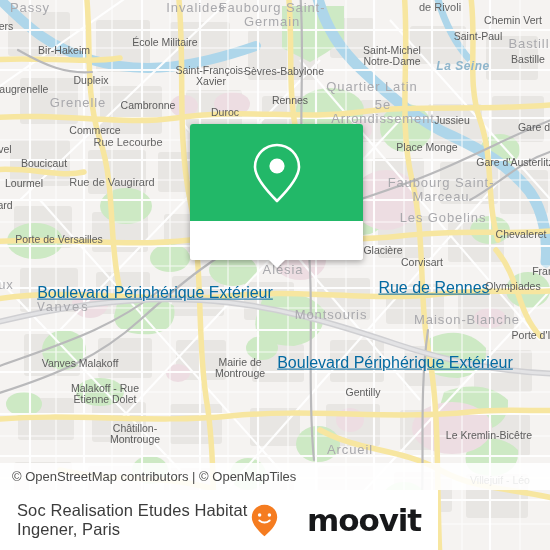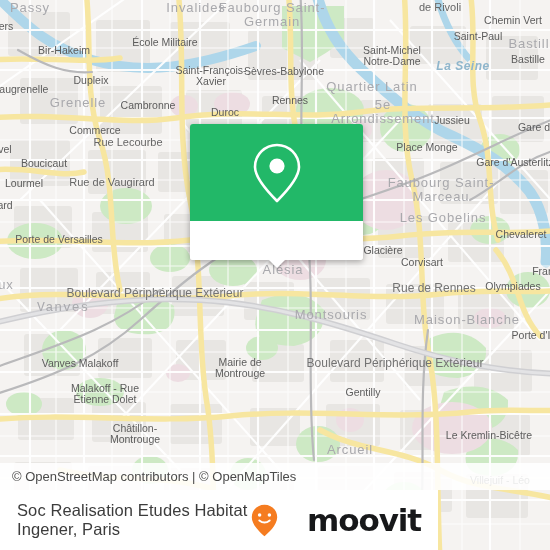--- a/index.html
+++ b/index.html
@@ -38,21 +38,21 @@
     font-family: "Liberation Sans", sans-serif;
     transform: translate(-50%, -50%);
     pointer-events: none;
     line-height: 1.05;
     text-align: center;
   }
   .lbl.poi      { font-size: 10.5px; color: #5c5c5c; }
   .lbl.place    { font-size: 13px;   color: #a9a9ad; letter-spacing: .9px; }
   .lbl.street   { font-size: 11px;   color: #666; }
   .lbl.water    { font-size: 12px;   color: #8fb6cc; font-style: italic; letter-spacing:.5px;}
-  .lbl.big-road { font-size: 12px;   color: #737373; }
+  .lbl.big-road { font-size: 16px;   color: #0369a1; text-decoration: underline; }
 
   
   #callout {
     position: absolute;
     left: 190px;
     top: 124px;
     width: 173px;
     border-radius: 3px;
     box-shadow: 0 2px 6px rgba(0,0,0,.33);
     overflow: visible;

